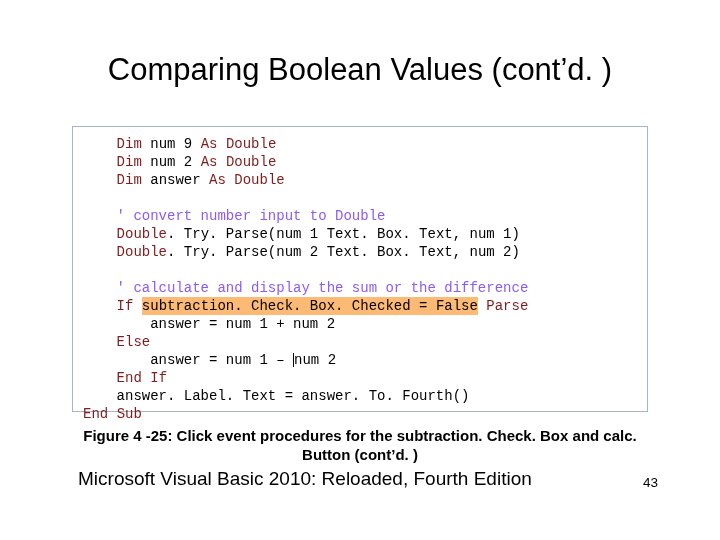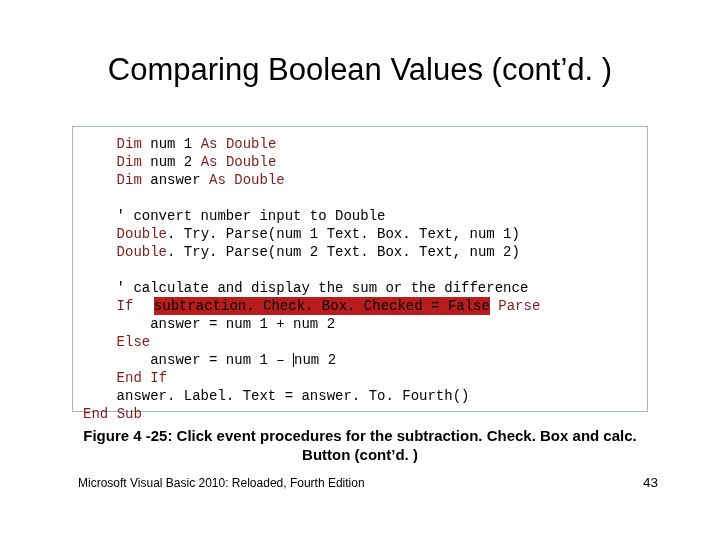--- a/index.html
+++ b/index.html
@@ -40,41 +40,40 @@
     background: #fff;
   }
   .code {
     font-family: Consolas, "Courier New", monospace;
     font-size: 14px;
     line-height: 18px;
     white-space: pre;
     color: #000;
   }
   .kw { color: #7f1d1d; }
-  .cm { color: #000000; }
+  .cm { color: #8b5cf6; }
   .hl {
-    background: #b91c1c;
+    background: #fdba74;
     padding: 1px 0;
-    margin-left: 12px;
   }
   .caption {
     position: absolute;
     top: 426px;
     left: 72px;
     width: 576px;
     font-size: 15px;
     font-weight: bold;
     line-height: 19px;
     text-align: center;
   }
   .footer-left {
     position: absolute;
     bottom: 50px;
     left: 78px;
-    font-size: 12px;
+    font-size: 19px;
   }
   .footer-right {
     position: absolute;
     bottom: 50px;
     right: 62px;
     font-size: 13.5px;
     text-align: right;
   }
   .cursor {
     display: inline-block;
@@ -85,21 +84,21 @@
   }
 </style>
 </head>
 <body>
 
 <div class="slide">
 
   <div class="title">Comparing Boolean Values (cont’d. )</div>
 
   <div class="codebox">
-<div class="code">    <span class="kw">Dim</span> <span>num 1</span> <span class="kw">As</span> <span class="kw">Double</span>
+<div class="code">    <span class="kw">Dim</span> <span>num 9</span> <span class="kw">As</span> <span class="kw">Double</span>
     <span class="kw">Dim</span> <span>num 2</span> <span class="kw">As</span> <span class="kw">Double</span>
     <span class="kw">Dim</span> <span>answer</span> <span class="kw">As</span> <span class="kw">Double</span>
 
     <span class="cm">' convert number input to Double</span>
     <span class="kw">Double</span><span>. Try. Parse(num 1 Text. Box. Text, num 1)</span>
     <span class="kw">Double</span><span>. Try. Parse(num 2 Text. Box. Text, num 2)</span>
 
     <span class="cm">' calculate and display the sum or the difference</span>
     <span class="kw">If</span> <span class="hl">subtraction. Check. Box. Checked = False</span> <span class="kw">Parse</span>
         <span>answer = num 1 + num 2</span>

